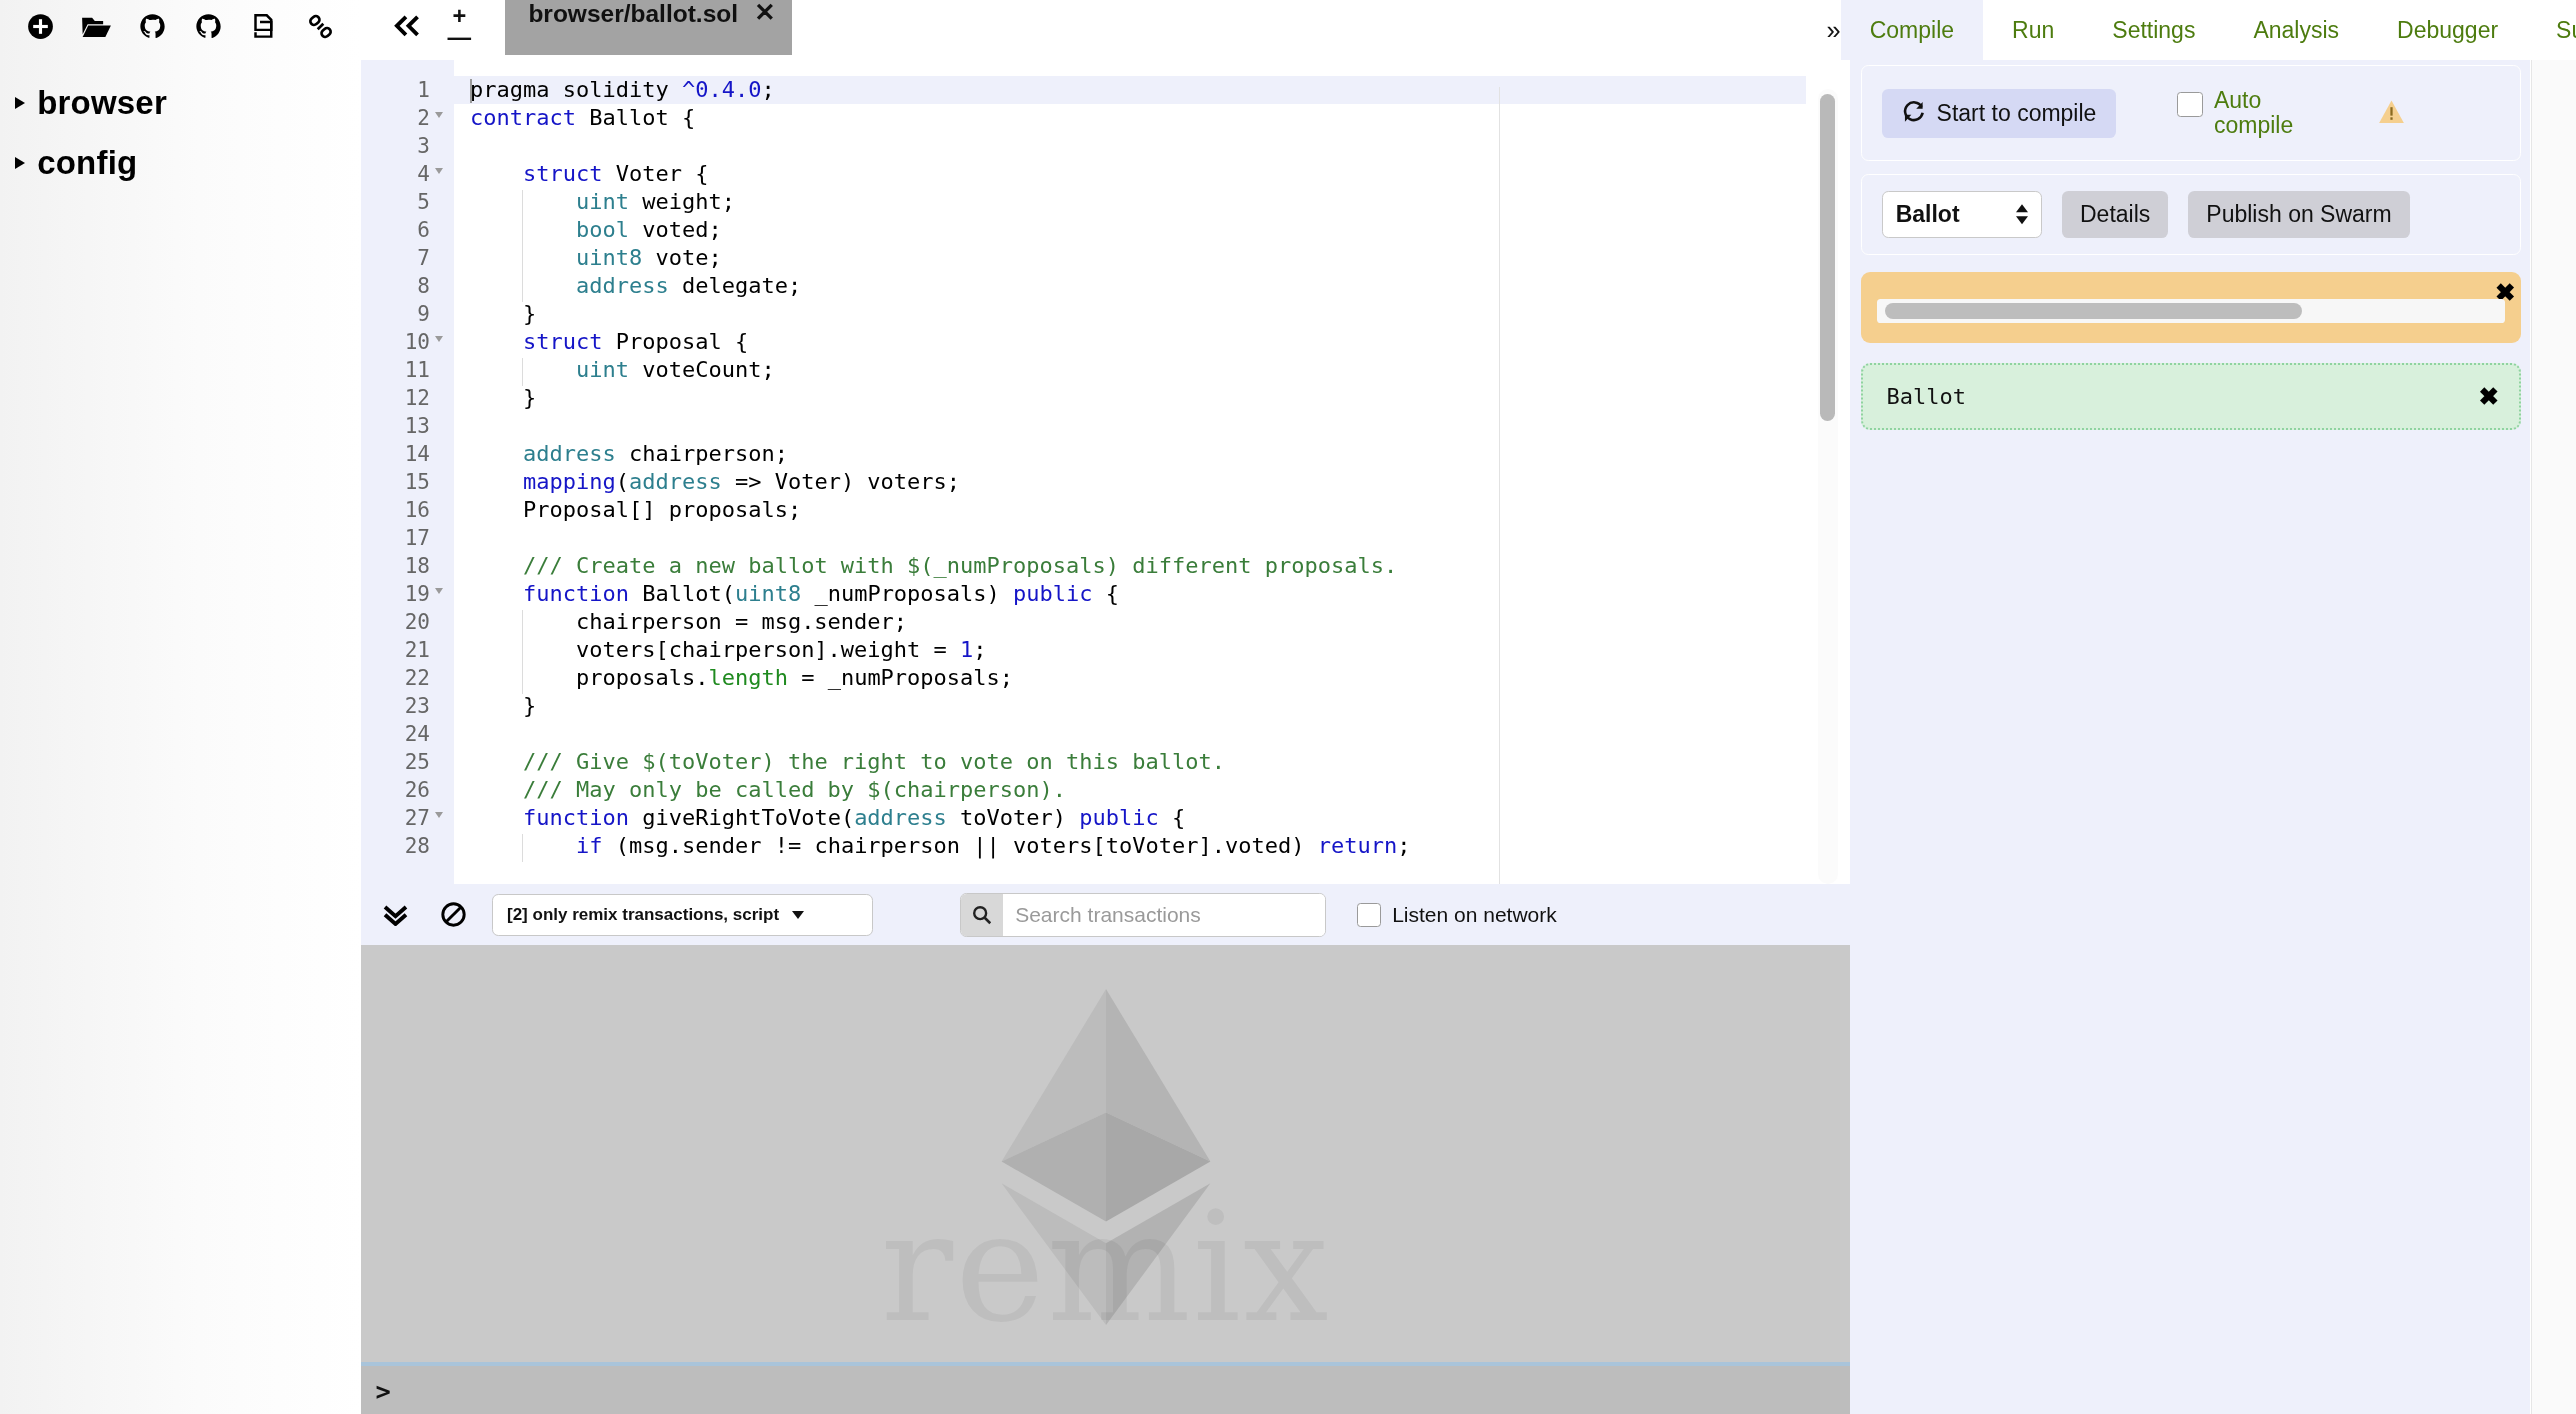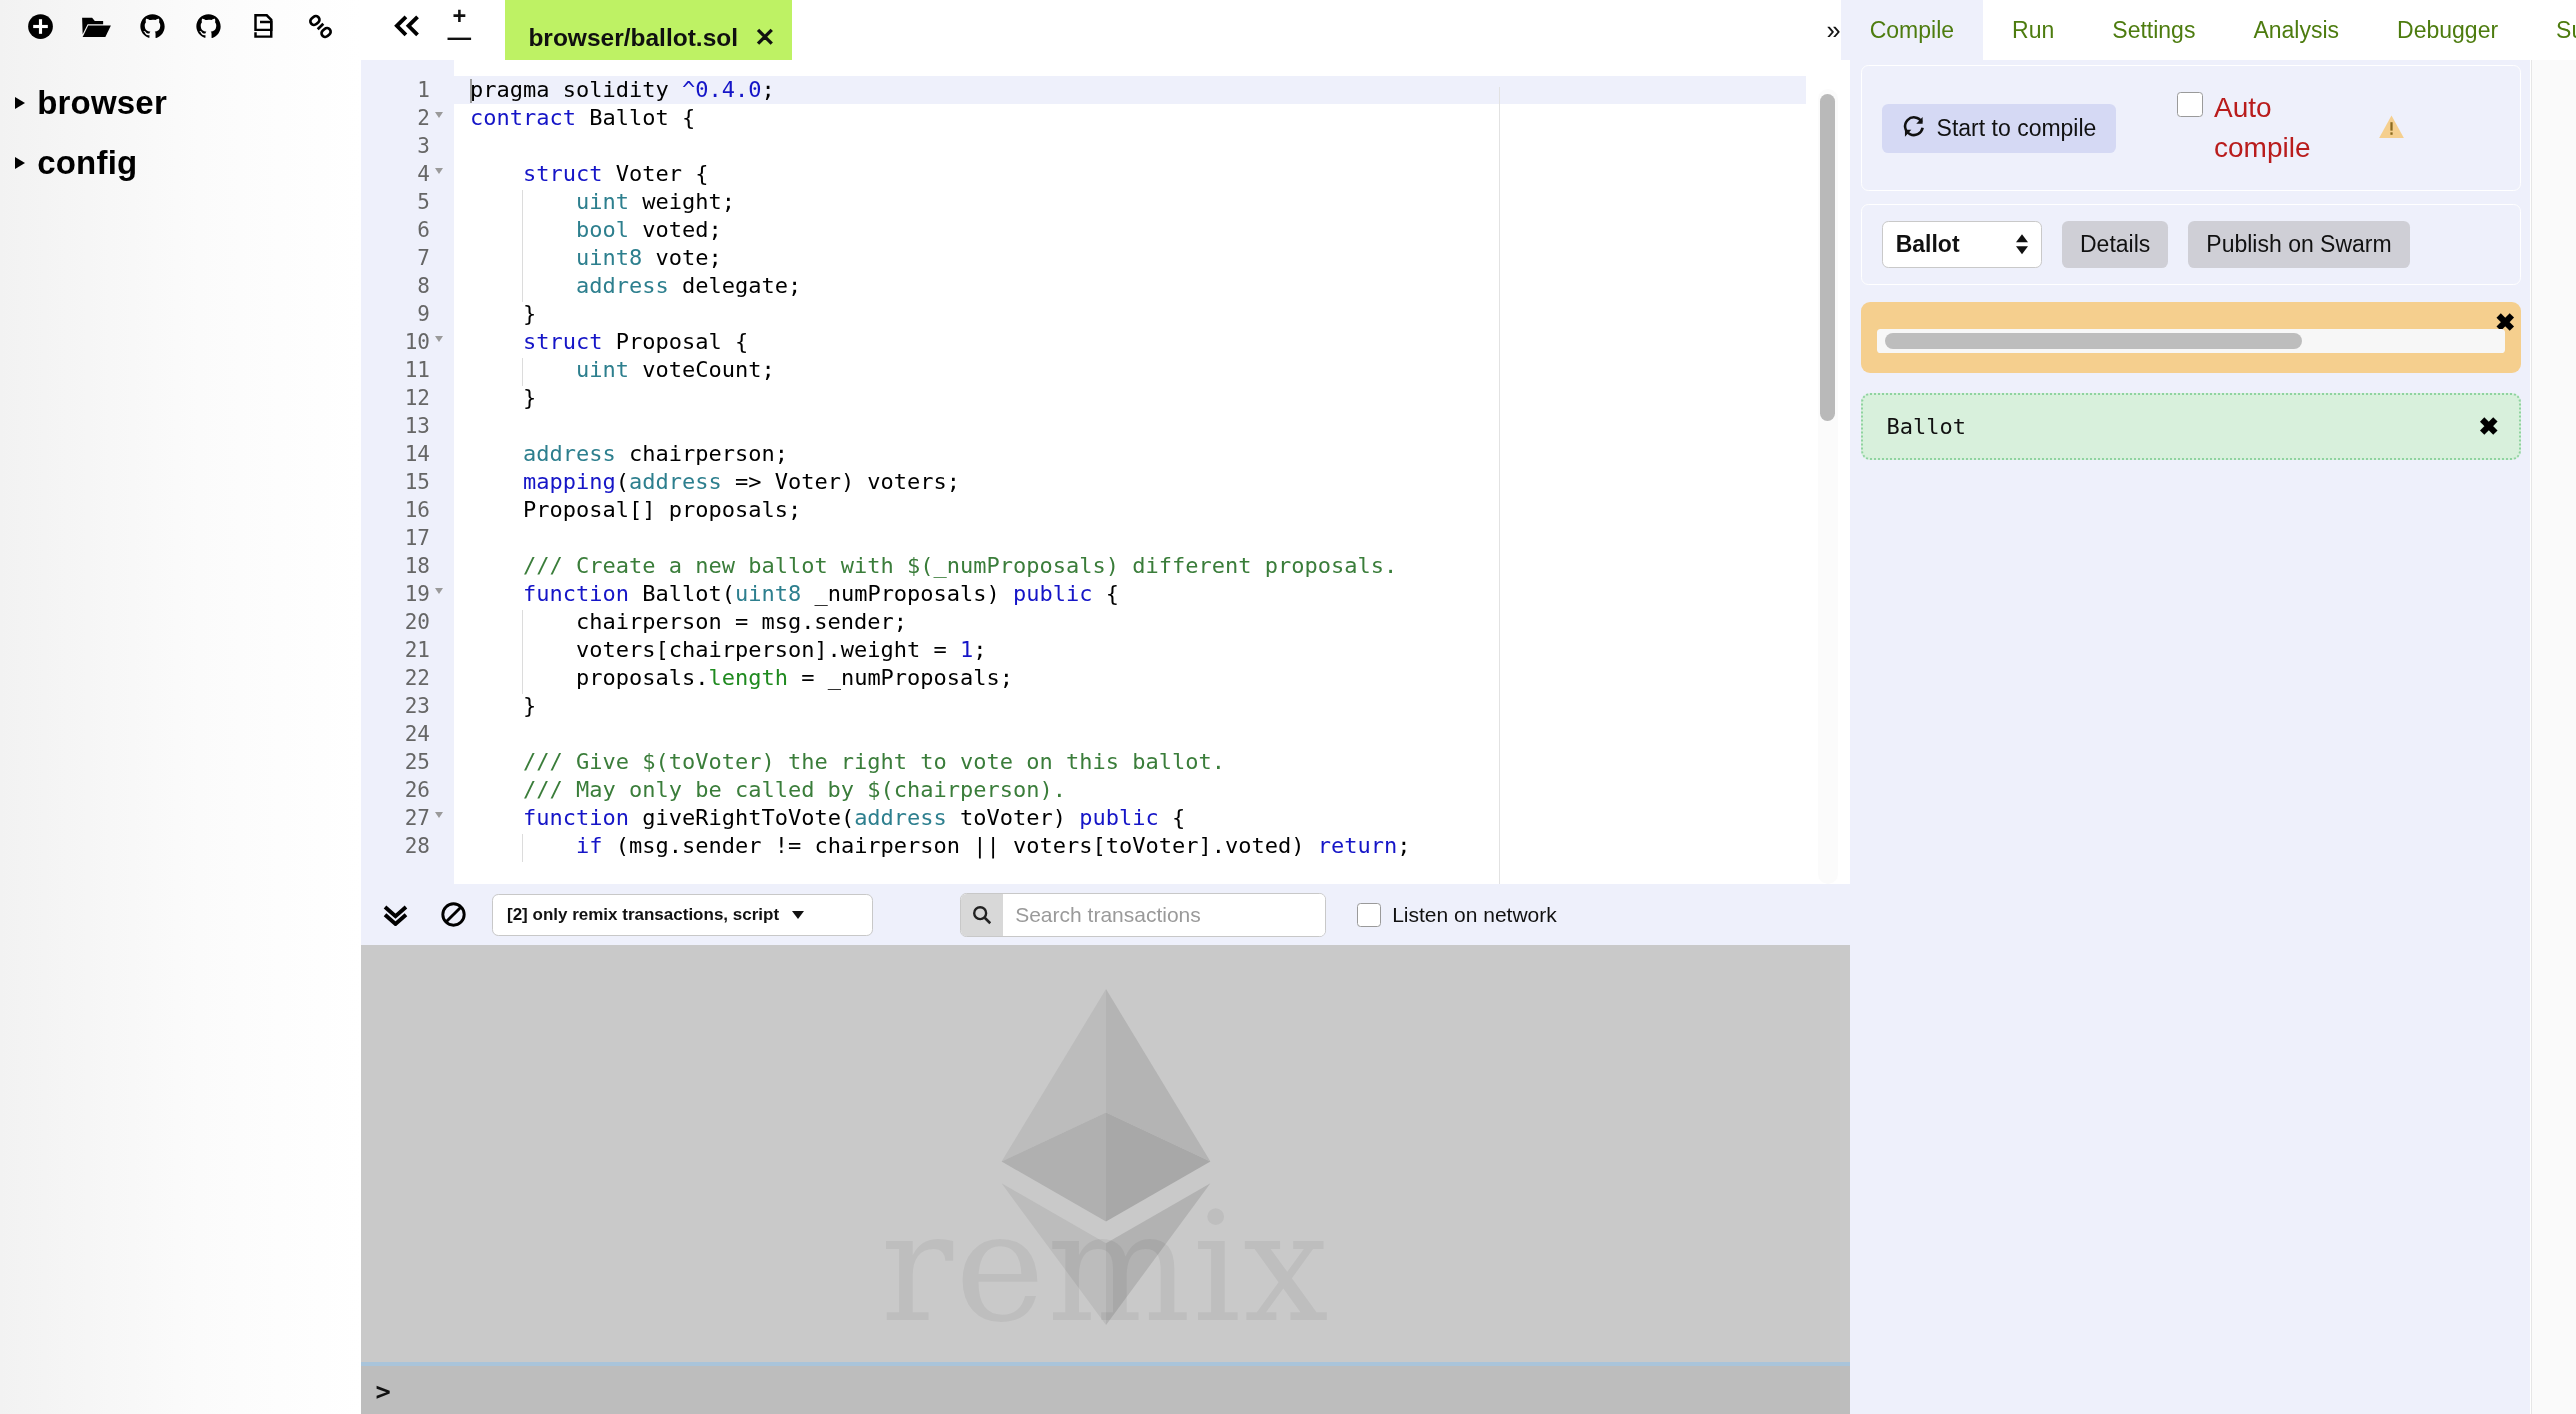--- a/index.html
+++ b/index.html
@@ -52,22 +52,22 @@
   .tab-collapse{
     width:51px;height:51px;display:flex;align-items:center;justify-content:center;
     margin-left:22px;cursor:pointer;
   }
   .tab-zoom{
     width:40px;height:53px;display:flex;flex-direction:column;align-items:center;
     justify-content:center;cursor:pointer;margin-left:5.4px;
   }
   .zoom-plus,.zoom-minus{font-weight:bold;font-size:23.6px;line-height:.85;color:#111;}
   .tab{
-    margin-left:25.4px;height:76px;background:#bef264;
-    display:flex;align-items:center;padding:0 16.3px 0 23.6px;box-sizing:border-box;
+    margin-left:25.4px;height:55px;background:#a3a3a3;
+    display:flex;align-items:flex-start;padding:0 16.3px 0 23.6px;box-sizing:border-box;
     cursor:pointer;
   }
   .tab-title{font-size:24.5px;font-weight:bold;color:#101010;white-space:nowrap;}
   .tab-close{
     margin-left:16.3px;font-size:25.4px;font-weight:bold;color:#111;cursor:pointer;
     line-height:1;
   }
 
   
   .editor{
@@ -203,21 +203,21 @@
     background:#d5d9f4;border:0;border-radius:6.3px;height:49px;padding:0 20px;
     display:flex;align-items:center;gap:11px;cursor:pointer;
   }
   .btn-compile-label{font-size:23px;color:#111;white-space:nowrap;}
   .auto-wrap{margin-left:18px;display:flex;align-items:flex-start;cursor:pointer;}
   .auto-chk{
     width:23.6px;height:23.6px;border:0.9px solid #9a9a9a;border-radius:3.6px;background:#fff;
     margin-top:3.6px;flex:0 0 auto;
   }
   .auto-label{
-    margin-left:11px;font-size:28px;color:#b91c1c;line-height:40px;max-width:87px;
+    margin-left:11px;font-size:23px;color:#4d7c0f;line-height:25px;max-width:87px;
   }
   .warn-tri{margin-left:34px;}
 
   .card-contract{
     margin-top:12.7px;padding:16.3px 20px;display:flex;align-items:center;
   }
   .sel{
     position:relative;width:160px;height:47px;background:#fff;border:0.9px solid #c9c9c9;
     border-radius:6.3px;display:flex;align-items:center;padding:0 12.7px;box-sizing:border-box;
     cursor:pointer;

